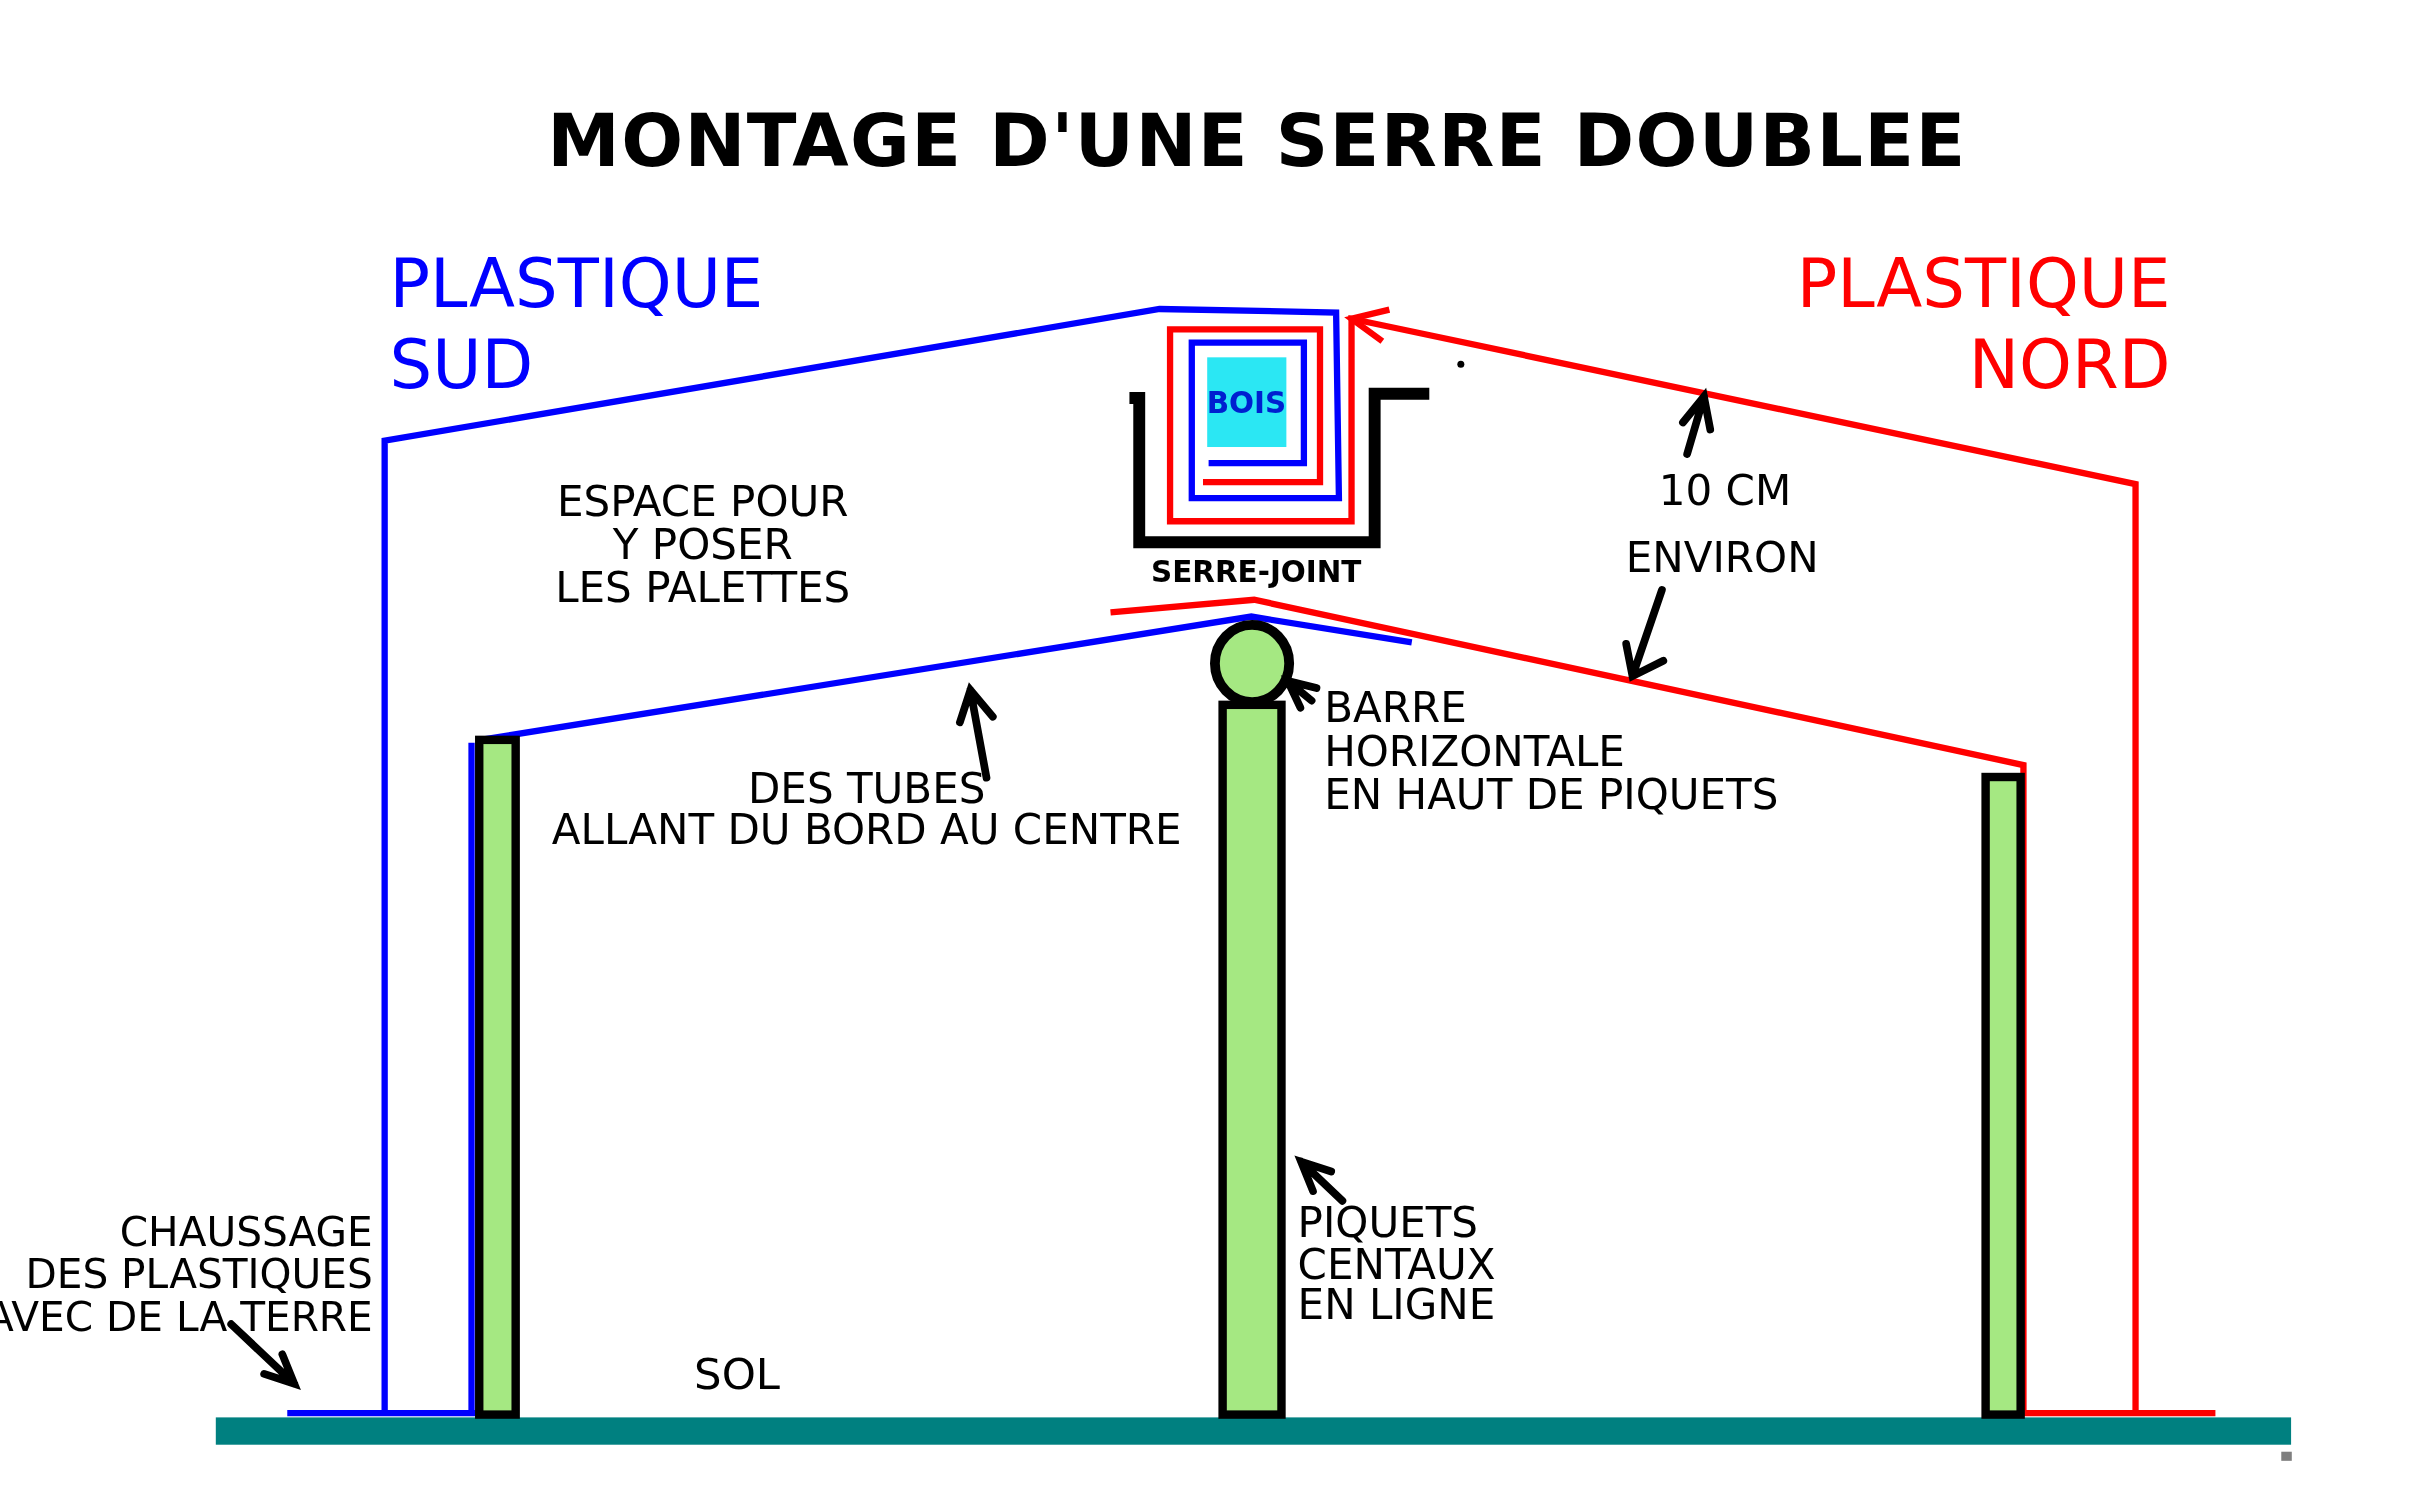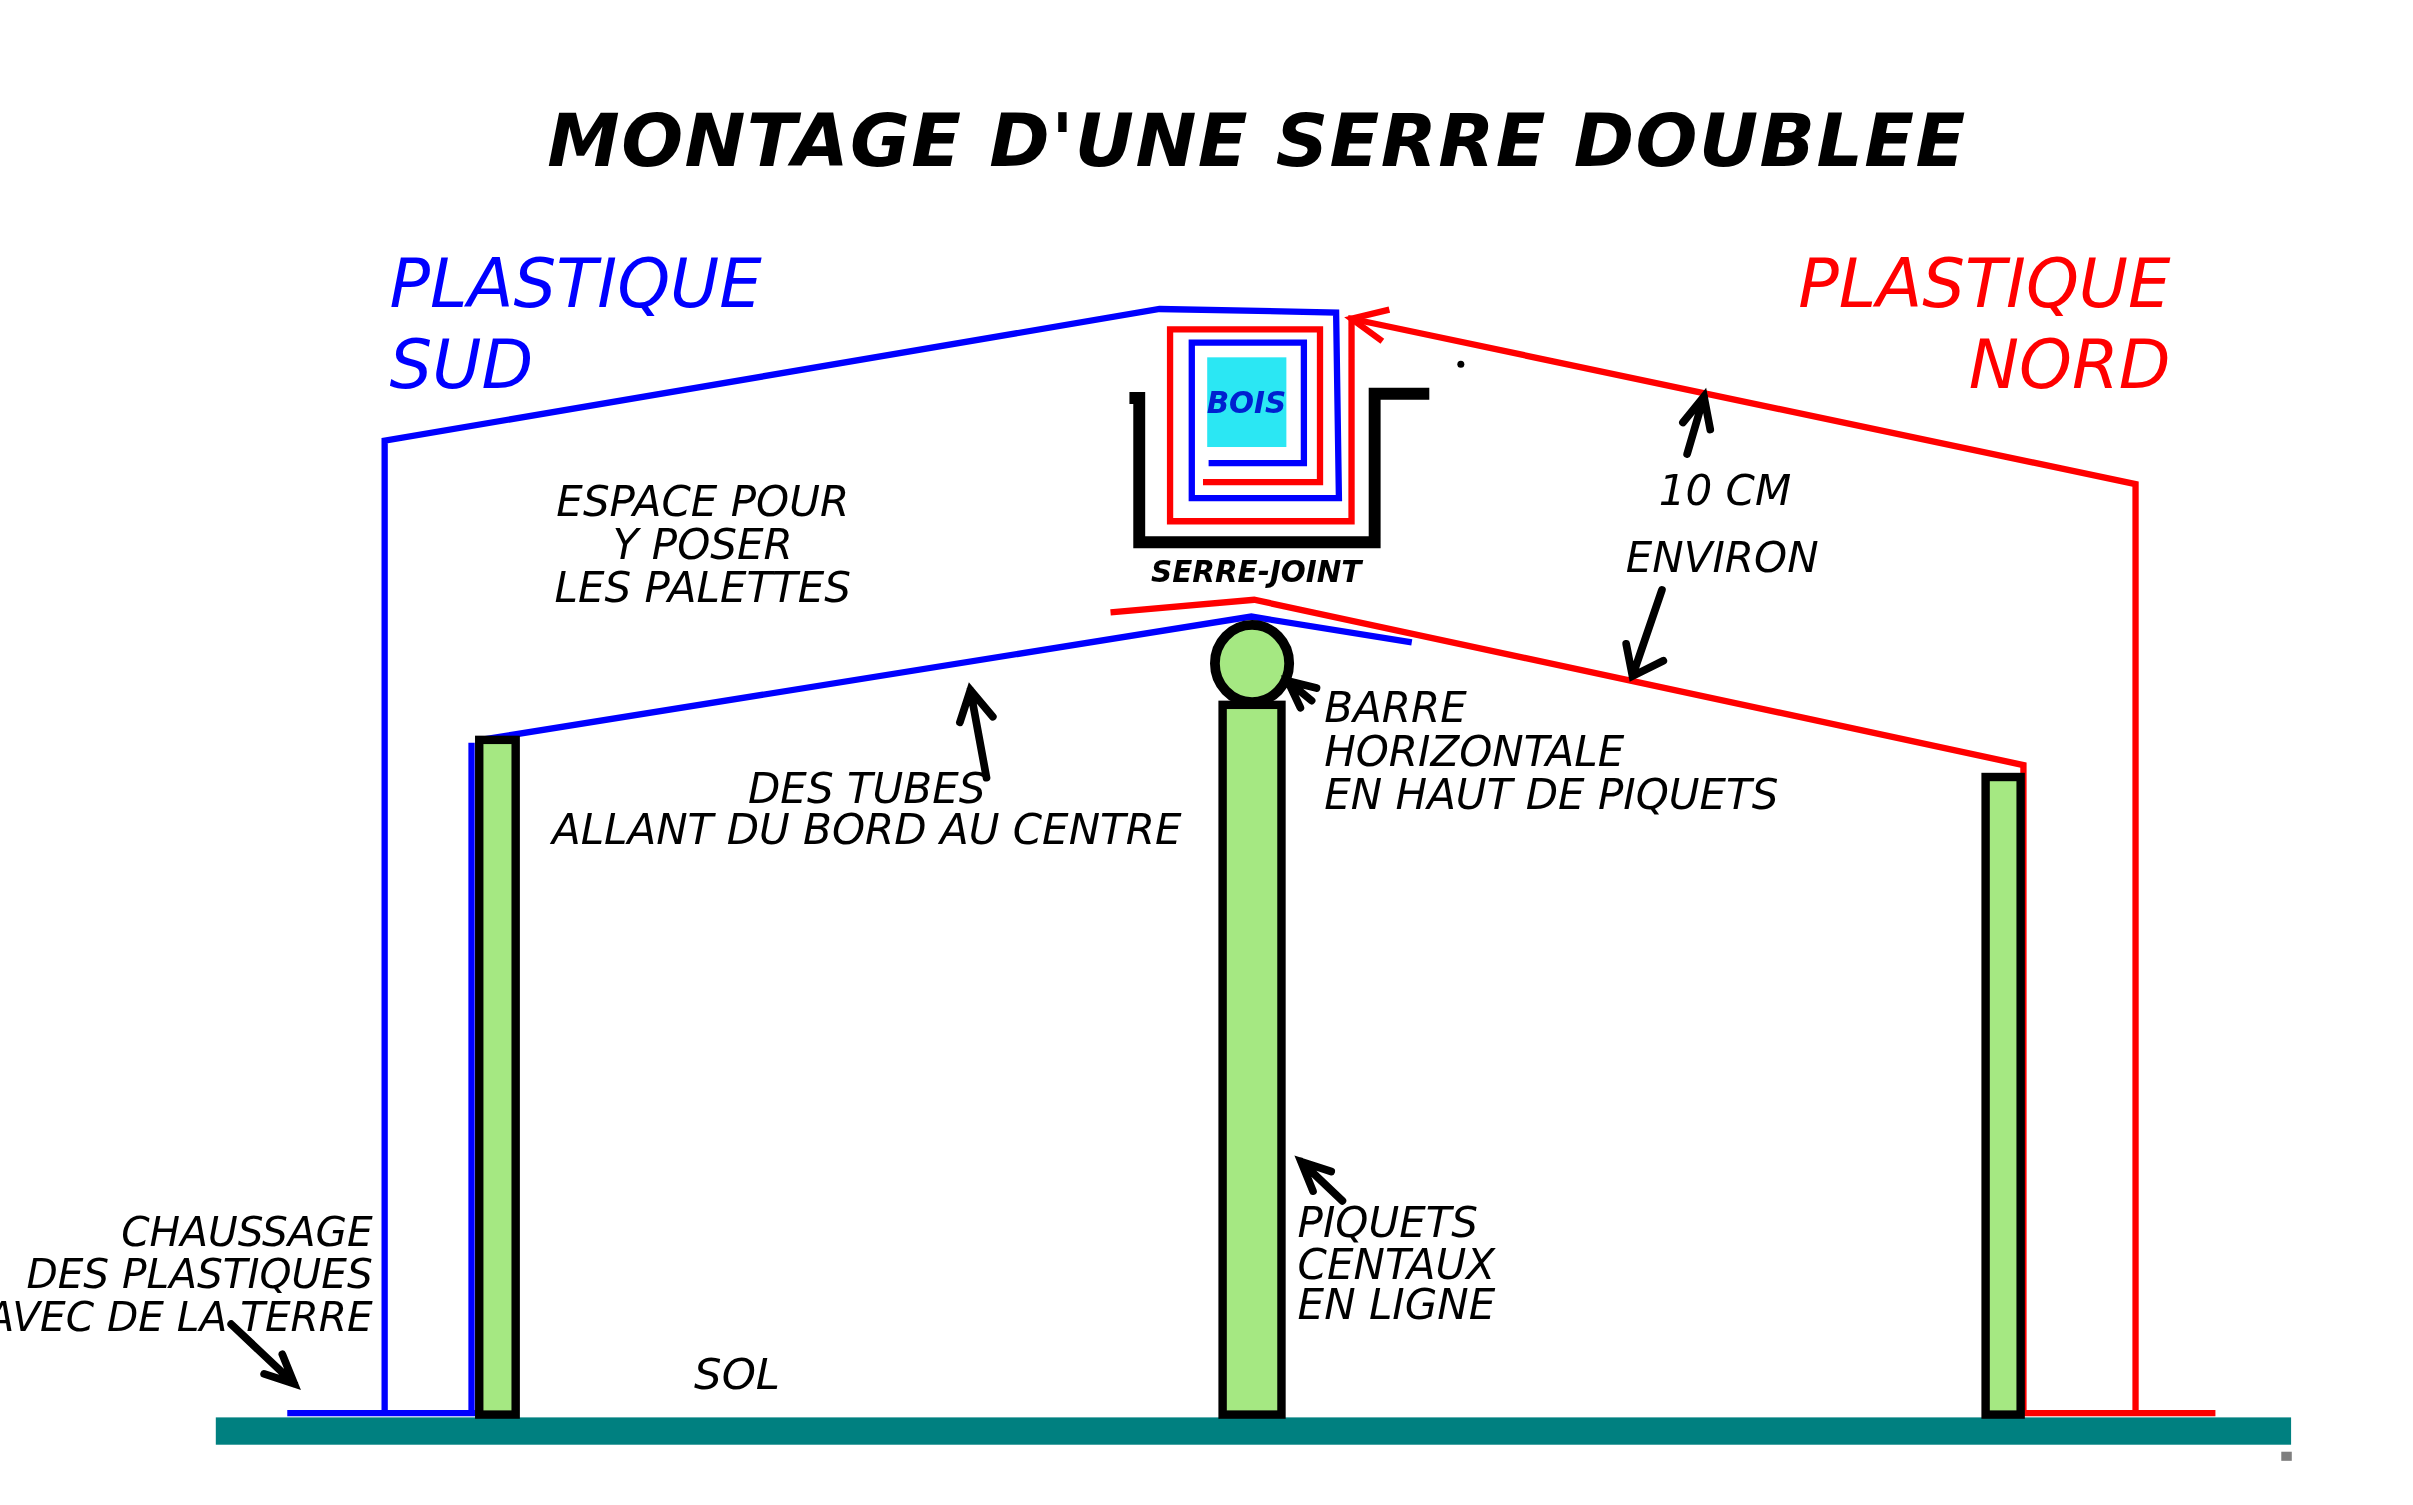--- a/index.html
+++ b/index.html
@@ -1,16 +1,16 @@
 <!DOCTYPE html>
 <html style="font-size:11.2px"><head>
 <meta charset="utf-8">
 <style>
   html,body{margin:0;padding:0;background:#ffffff;}
-  .stage{width:100%;max-width:2413px;margin:0 auto;font-style:italic;}
+  .stage{width:100%;max-width:2413px;margin:0 auto;}
   svg{display:block;width:100%;height:auto;background:#ffffff;}
   text{font-family:"DejaVu Sans","Liberation Sans",sans-serif;}
   .t-title{font-weight:bold;font-size:104px;letter-spacing:2px;}
   .t-big{font-size:96px;}
   .t-label{font-size:60px;}
   .t-label-sm{font-size:58px;}
   .t-sol{font-size:62px;}
   .t-bold-sm{font-size:42px;font-weight:bold;}
   .ln{fill:none;stroke-width:9;}
   .arrow{stroke:#000000;stroke-width:11;fill:none;stroke-linecap:round;}

